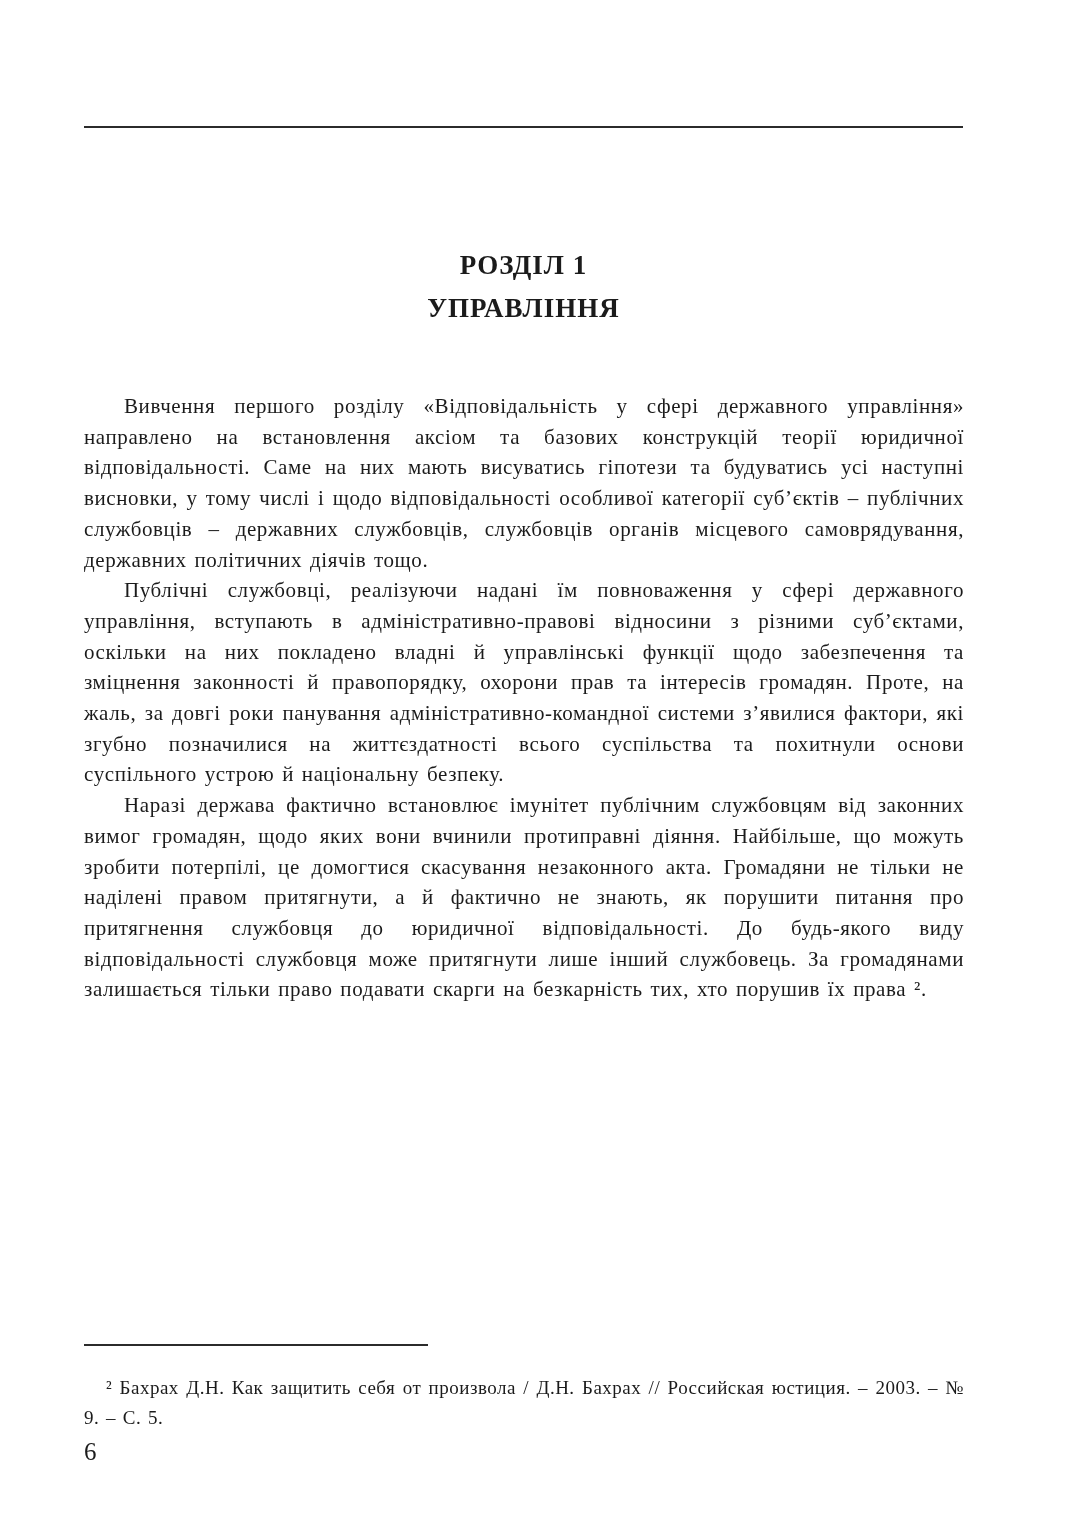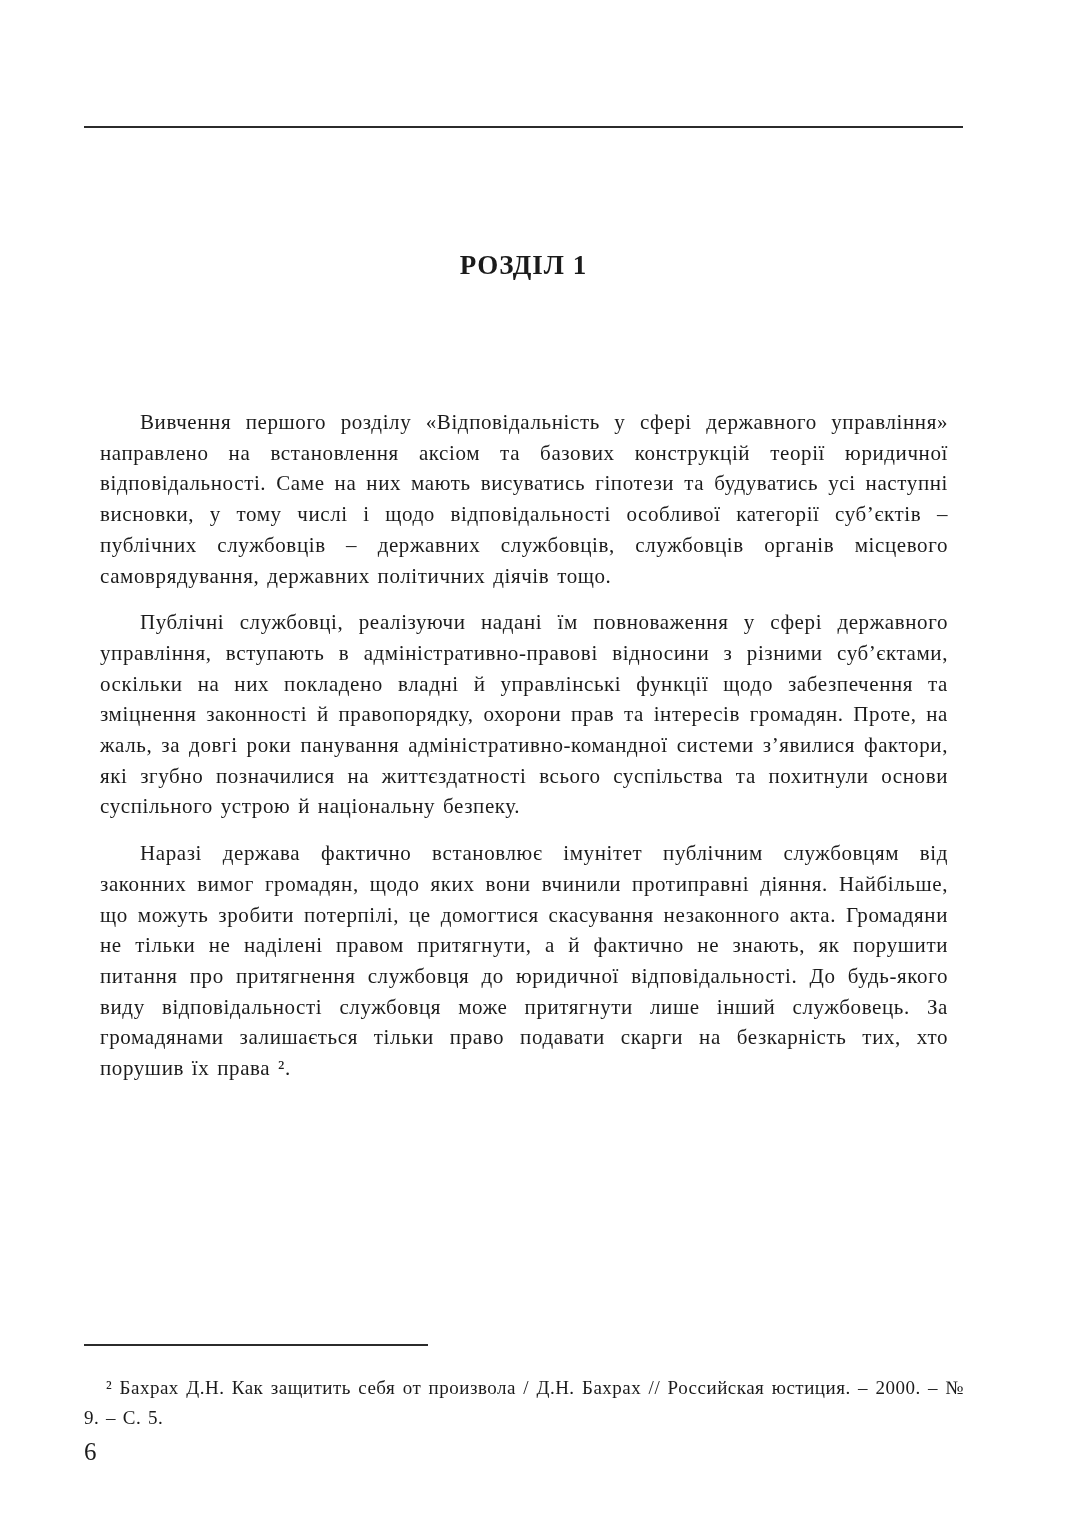--- a/index.html
+++ b/index.html
@@ -43,21 +43,21 @@
     top: 391px;
     left: 84px;
     width: 880px;
     font-size: 21px;
     line-height: 30.7px;
     text-align: justify;
     letter-spacing: 0.6px;
     word-spacing: 2px;
   }
   .body-text p {
-    margin: 16px;
+    margin: 0;
     padding: 0;
     text-indent: 40px;
   }
   .footnote-rule {
     position: absolute;
     top: 1344px;
     left: 84px;
     width: 344px;
     border-top: 2px solid #2b2b2b;
   }
@@ -83,27 +83,28 @@
 </style>
 </head>
 <body>
 
 <div class="page">
 
   <div class="header-rule"></div>
 
   <div class="heading-block">
     <span class="line">РОЗДІЛ 1</span>
+    <span class="line">УПРАВЛІННЯ</span>
   </div>
 
   <div class="body-text">
     <p>Вивчення першого розділу «Відповідальність у сфері державного управління» направлено на встановлення аксіом та базових конструкцій теорії юридичної відповідальності. Саме на них мають висуватись гіпотези та будуватись усі наступні висновки, у тому числі і щодо відповідальності особливої категорії суб’єктів – публічних службовців – державних службовців, службовців органів місцевого самоврядування, державних політичних діячів тощо.</p>
     <p>Публічні службовці, реалізуючи надані їм повноваження у сфері державного управління, вступають в адміністративно-правові відносини з різними суб’єктами, оскільки на них покладено владні й управлінські функції щодо забезпечення та зміцнення законності й правопорядку, охорони прав та інтересів громадян. Проте, на жаль, за довгі роки панування адміністративно-командної системи з’явилися фактори, які згубно позначилися на життєздатності всього суспільства та похитнули основи суспільного устрою й національну безпеку.</p>
     <p>Наразі держава фактично встановлює імунітет публічним службовцям від законних вимог громадян, щодо яких вони вчинили протиправні діяння. Найбільше, що можуть зробити потерпілі, це домогтися скасування незаконного акта. Громадяни не тільки не наділені правом притягнути, а й фактично не знають, як порушити питання про притягнення службовця до юридичної відповідальності. До будь-якого виду відповідальності службовця може притягнути лише інший службовець. За громадянами залишається тільки право подавати скарги на безкарність тих, хто порушив їх права ².</p>
   </div>
 
   <div class="footnote-rule"></div>
 
-  <p class="footnote">² Бахрах Д.Н. Как защитить себя от произвола / Д.Н. Бахрах // Российская юстиция. – 2000. – № 9. – С. 5.</p>
+  <p class="footnote">² Бахрах Д.Н. Как защитить себя от произвола / Д.Н. Бахрах // Российская юстиция. – 2003. – № 9. – С. 5.</p>
 
   <div class="page-number">6</div>
 
 </div>
 
 </body></html>

